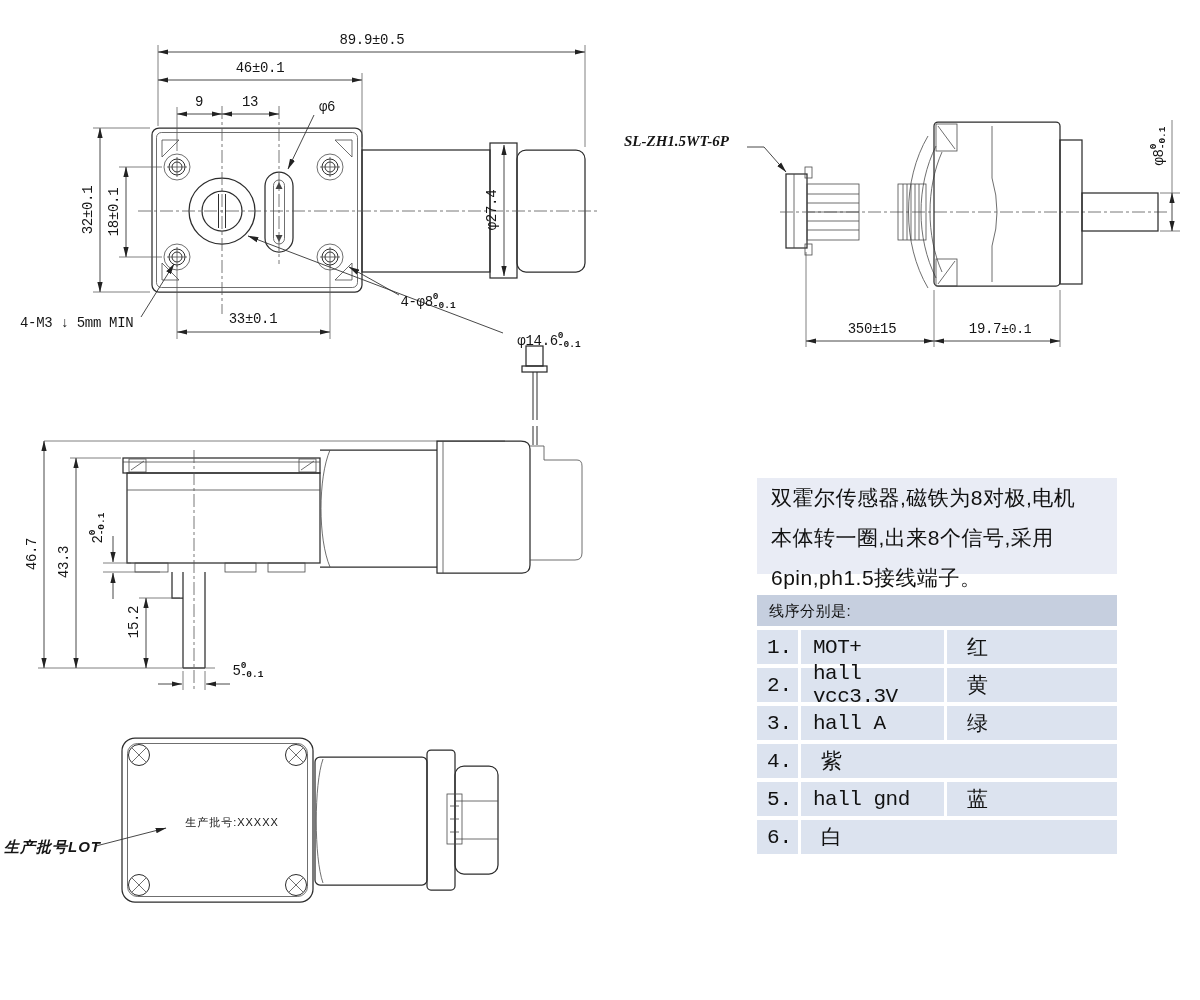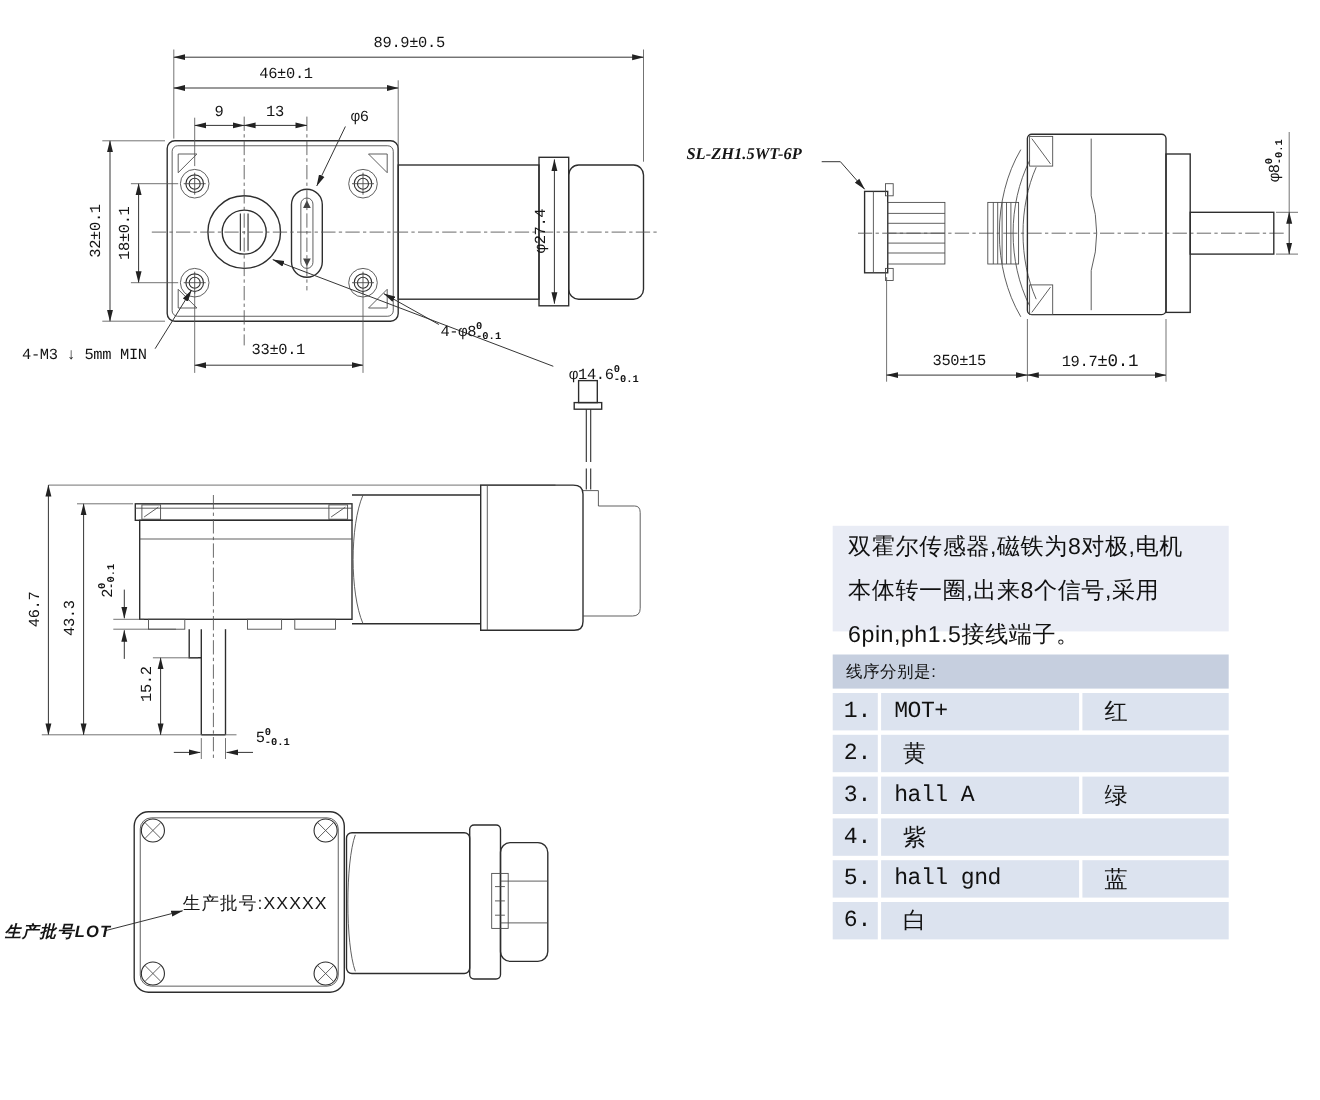--- a/index.html
+++ b/index.html
@@ -18,38 +18,38 @@
   .cl{fill:none;stroke:#555;stroke-width:.8;stroke-dasharray:13 3 3 3;}
 
   
   .dim{position:absolute;transform:translate(-50%,-50%);white-space:nowrap;
        font-family:"Liberation Mono","DejaVu Sans Mono",monospace;
        font-size:14px;letter-spacing:-.3px;color:#151515;}
   .vdim{transform:translate(-50%,-50%) rotate(-90deg);}
   .dim-left{transform:translate(0,-50%);text-align:center;}
   .tolstack{display:inline-flex;flex-direction:column;vertical-align:middle;
        font-size:9.5px;line-height:9px;letter-spacing:0;transform:translateY(-1px);}
-  .smalltol{font-size:16px;text-align:right;}
+  .smalltol{font-size:13px;text-align:right;}
   .ital{font-family:"Liberation Serif","DejaVu Serif",serif;font-style:italic;
         font-weight:bold;font-size:15px;letter-spacing:0;}
   .cjk{font-family:"Liberation Sans","DejaVu Sans",sans-serif;letter-spacing:1px;}
-  .lotmark{font-size:16px;letter-spacing:1px;}
+  .lotmark{font-size:11px;letter-spacing:1px;}
 
   
   .panel{position:absolute;left:757px;top:478px;width:360px;}
   .pane-desc{background:#e9ecf5;height:96px;padding:0 14px;box-sizing:border-box;}
   .pane-desc .line{font-size:21px;line-height:40px;white-space:nowrap;letter-spacing:.5px;}
   .pane-head{margin-top:21px;background:#c6cfdf;font-size:15px;line-height:31px;
              height:31px;padding:0 12px;letter-spacing:.5px;}
   .wtable{margin-top:4px;}
   .wrow{display:flex;height:34px;margin-bottom:4px;font-size:21px;}
   .wrow>div{background:#dce3ef;display:flex;align-items:center;}
   .wrow .c1{width:41px;padding-left:10px;box-sizing:border-box;margin-right:3px;
             font-family:"Liberation Mono","DejaVu Sans Mono",monospace;}
-  .wrow .c2{width:180px;padding-left:12px;box-sizing:border-box;margin-right:3px;
+  .wrow .c2{width:143px;padding-left:12px;box-sizing:border-box;margin-right:3px;
             font-family:"Liberation Mono","DejaVu Sans Mono",monospace;letter-spacing:-.5px;}
   .wrow .c3{flex:1;padding-left:20px;box-sizing:border-box;}
 </style>
 </head>
 <body>
 
 <div class="stage">
 
 <svg width="1200" height="1000" viewBox="0 0 1200 1000">
 <defs>
@@ -340,20 +340,21 @@
   </div>
   <div class="pane-head">线序分别是:</div>
   <div class="wtable">
     <div class="wrow">
       <div class="c1">1.</div>
       <div class="c2">MOT+</div>
       <div class="c3">红</div>
     </div>
     <div class="wrow">
       <div class="c1">2.</div>
+      <div class="c2">hall vcc3.3V</div>
       <div class="c3">黄</div>
     </div>
     <div class="wrow">
       <div class="c1">3.</div>
       <div class="c2">hall A</div>
       <div class="c3">绿</div>
     </div>
     <div class="wrow">
       <div class="c1">4.</div>
       <div class="c3">紫</div>

